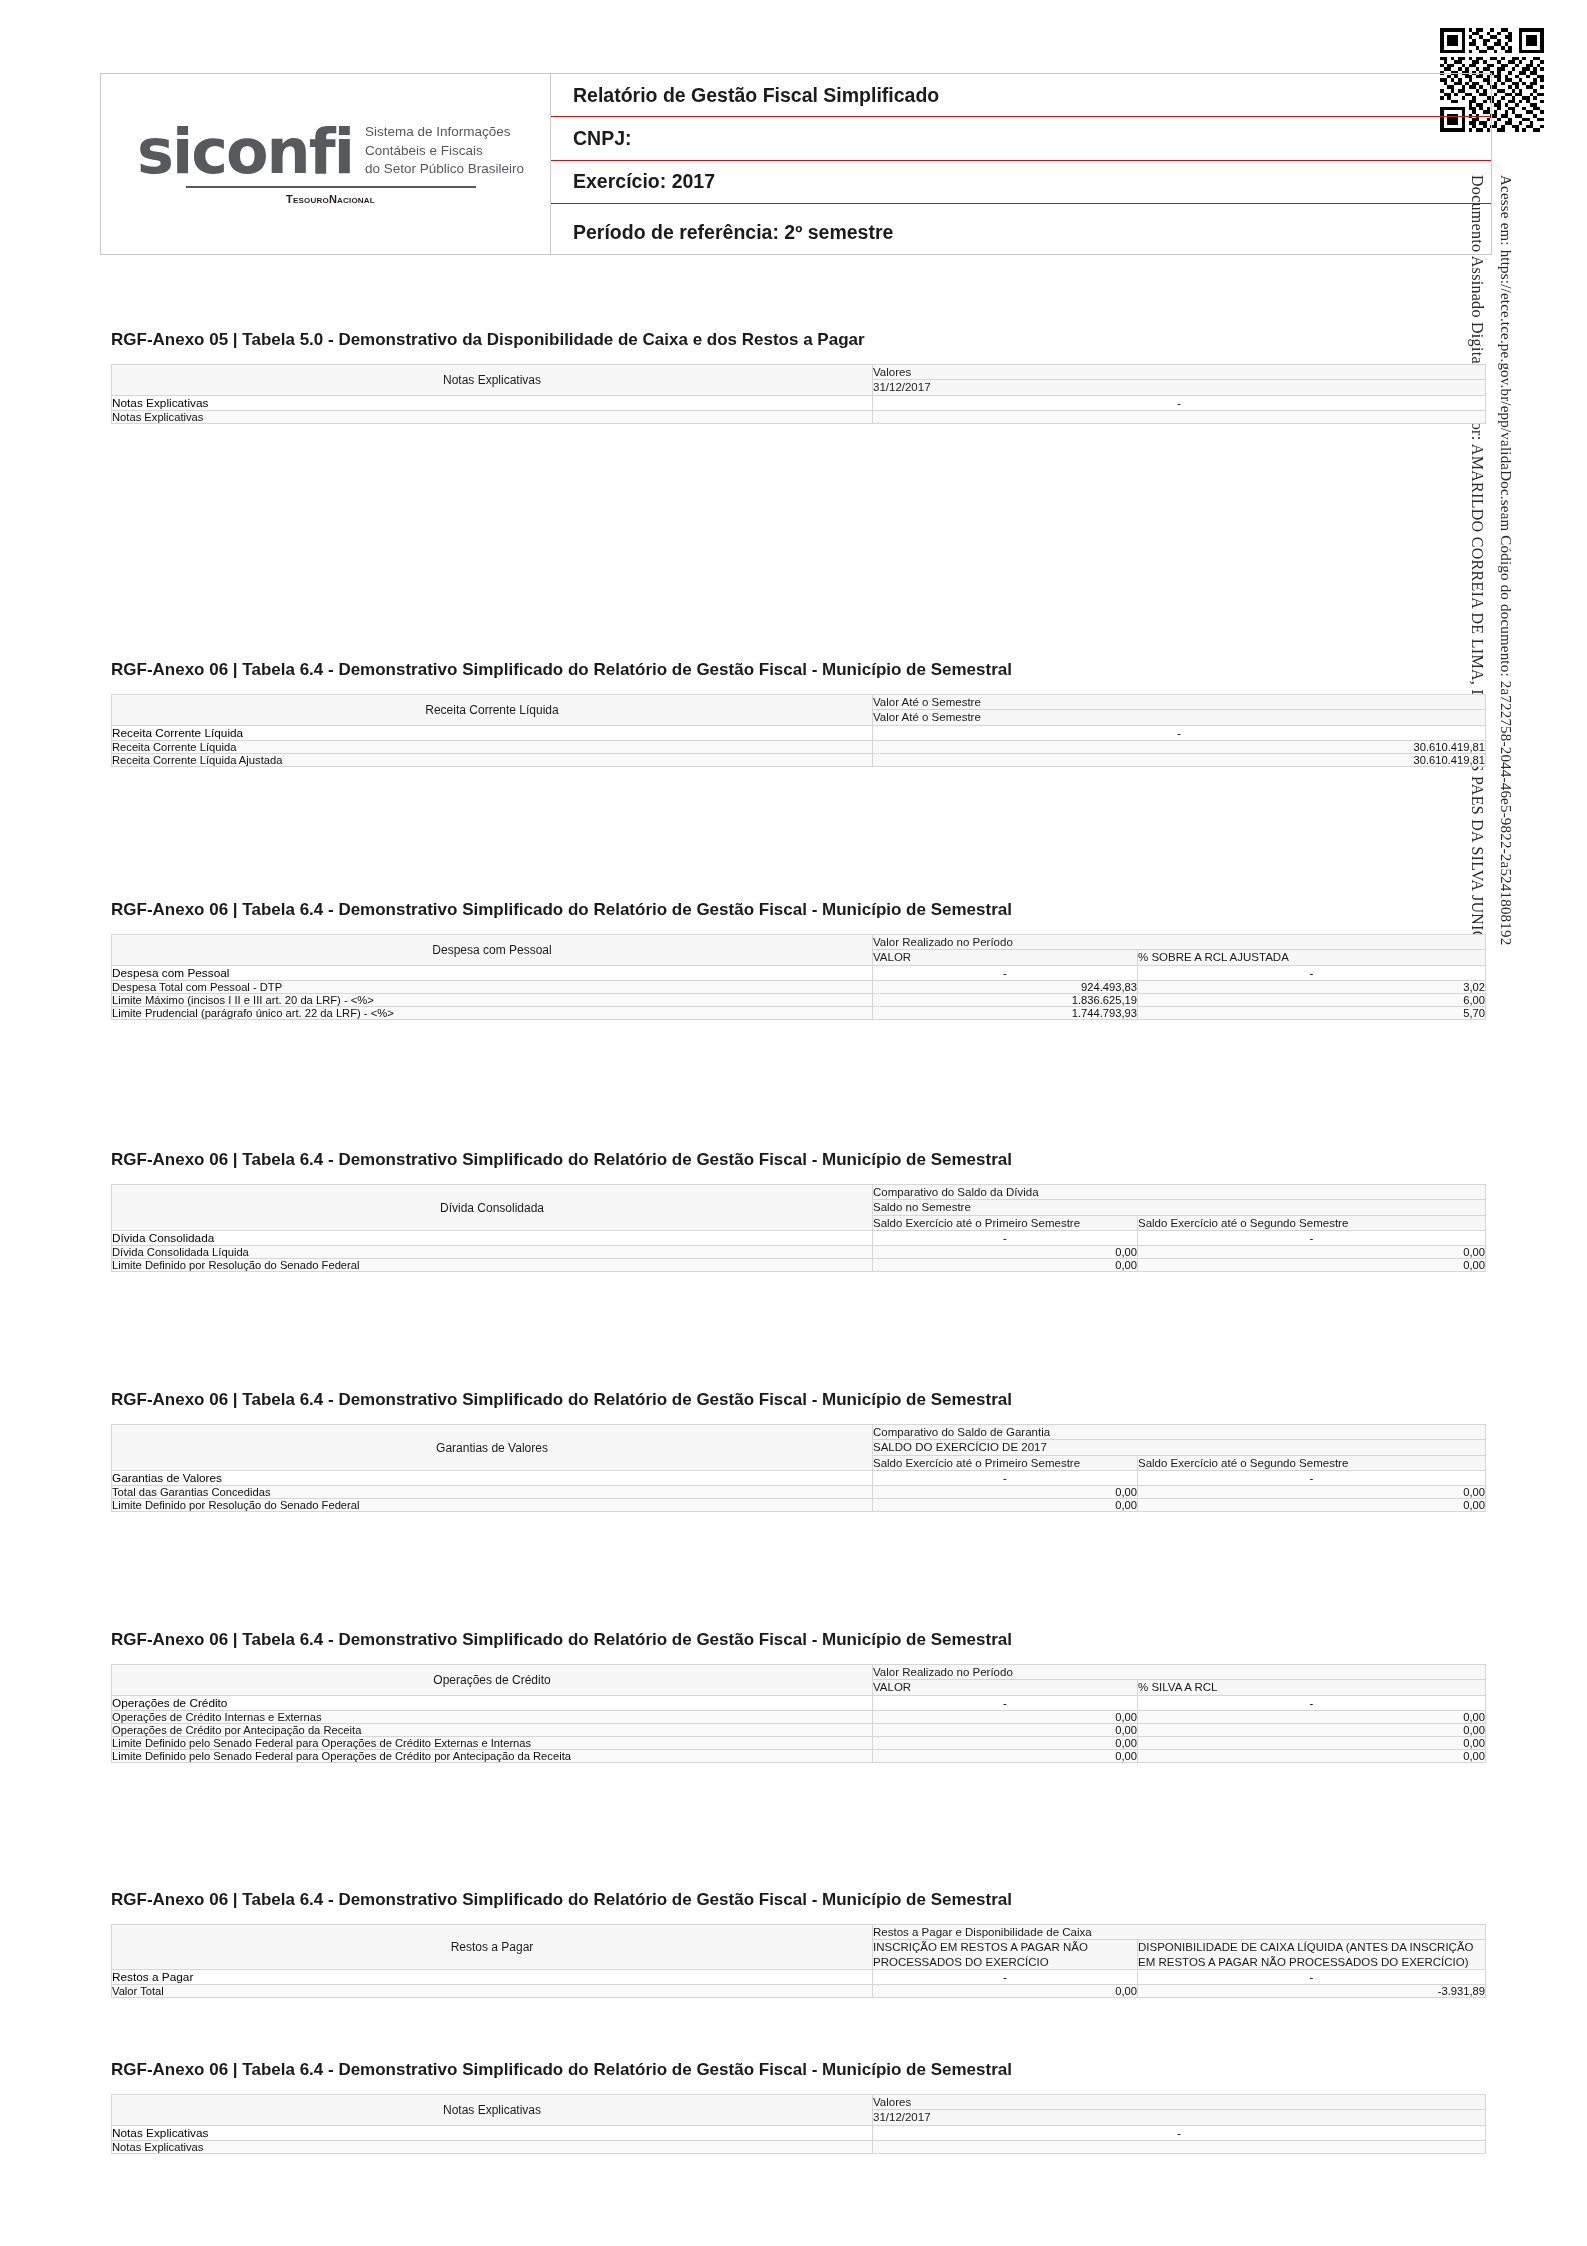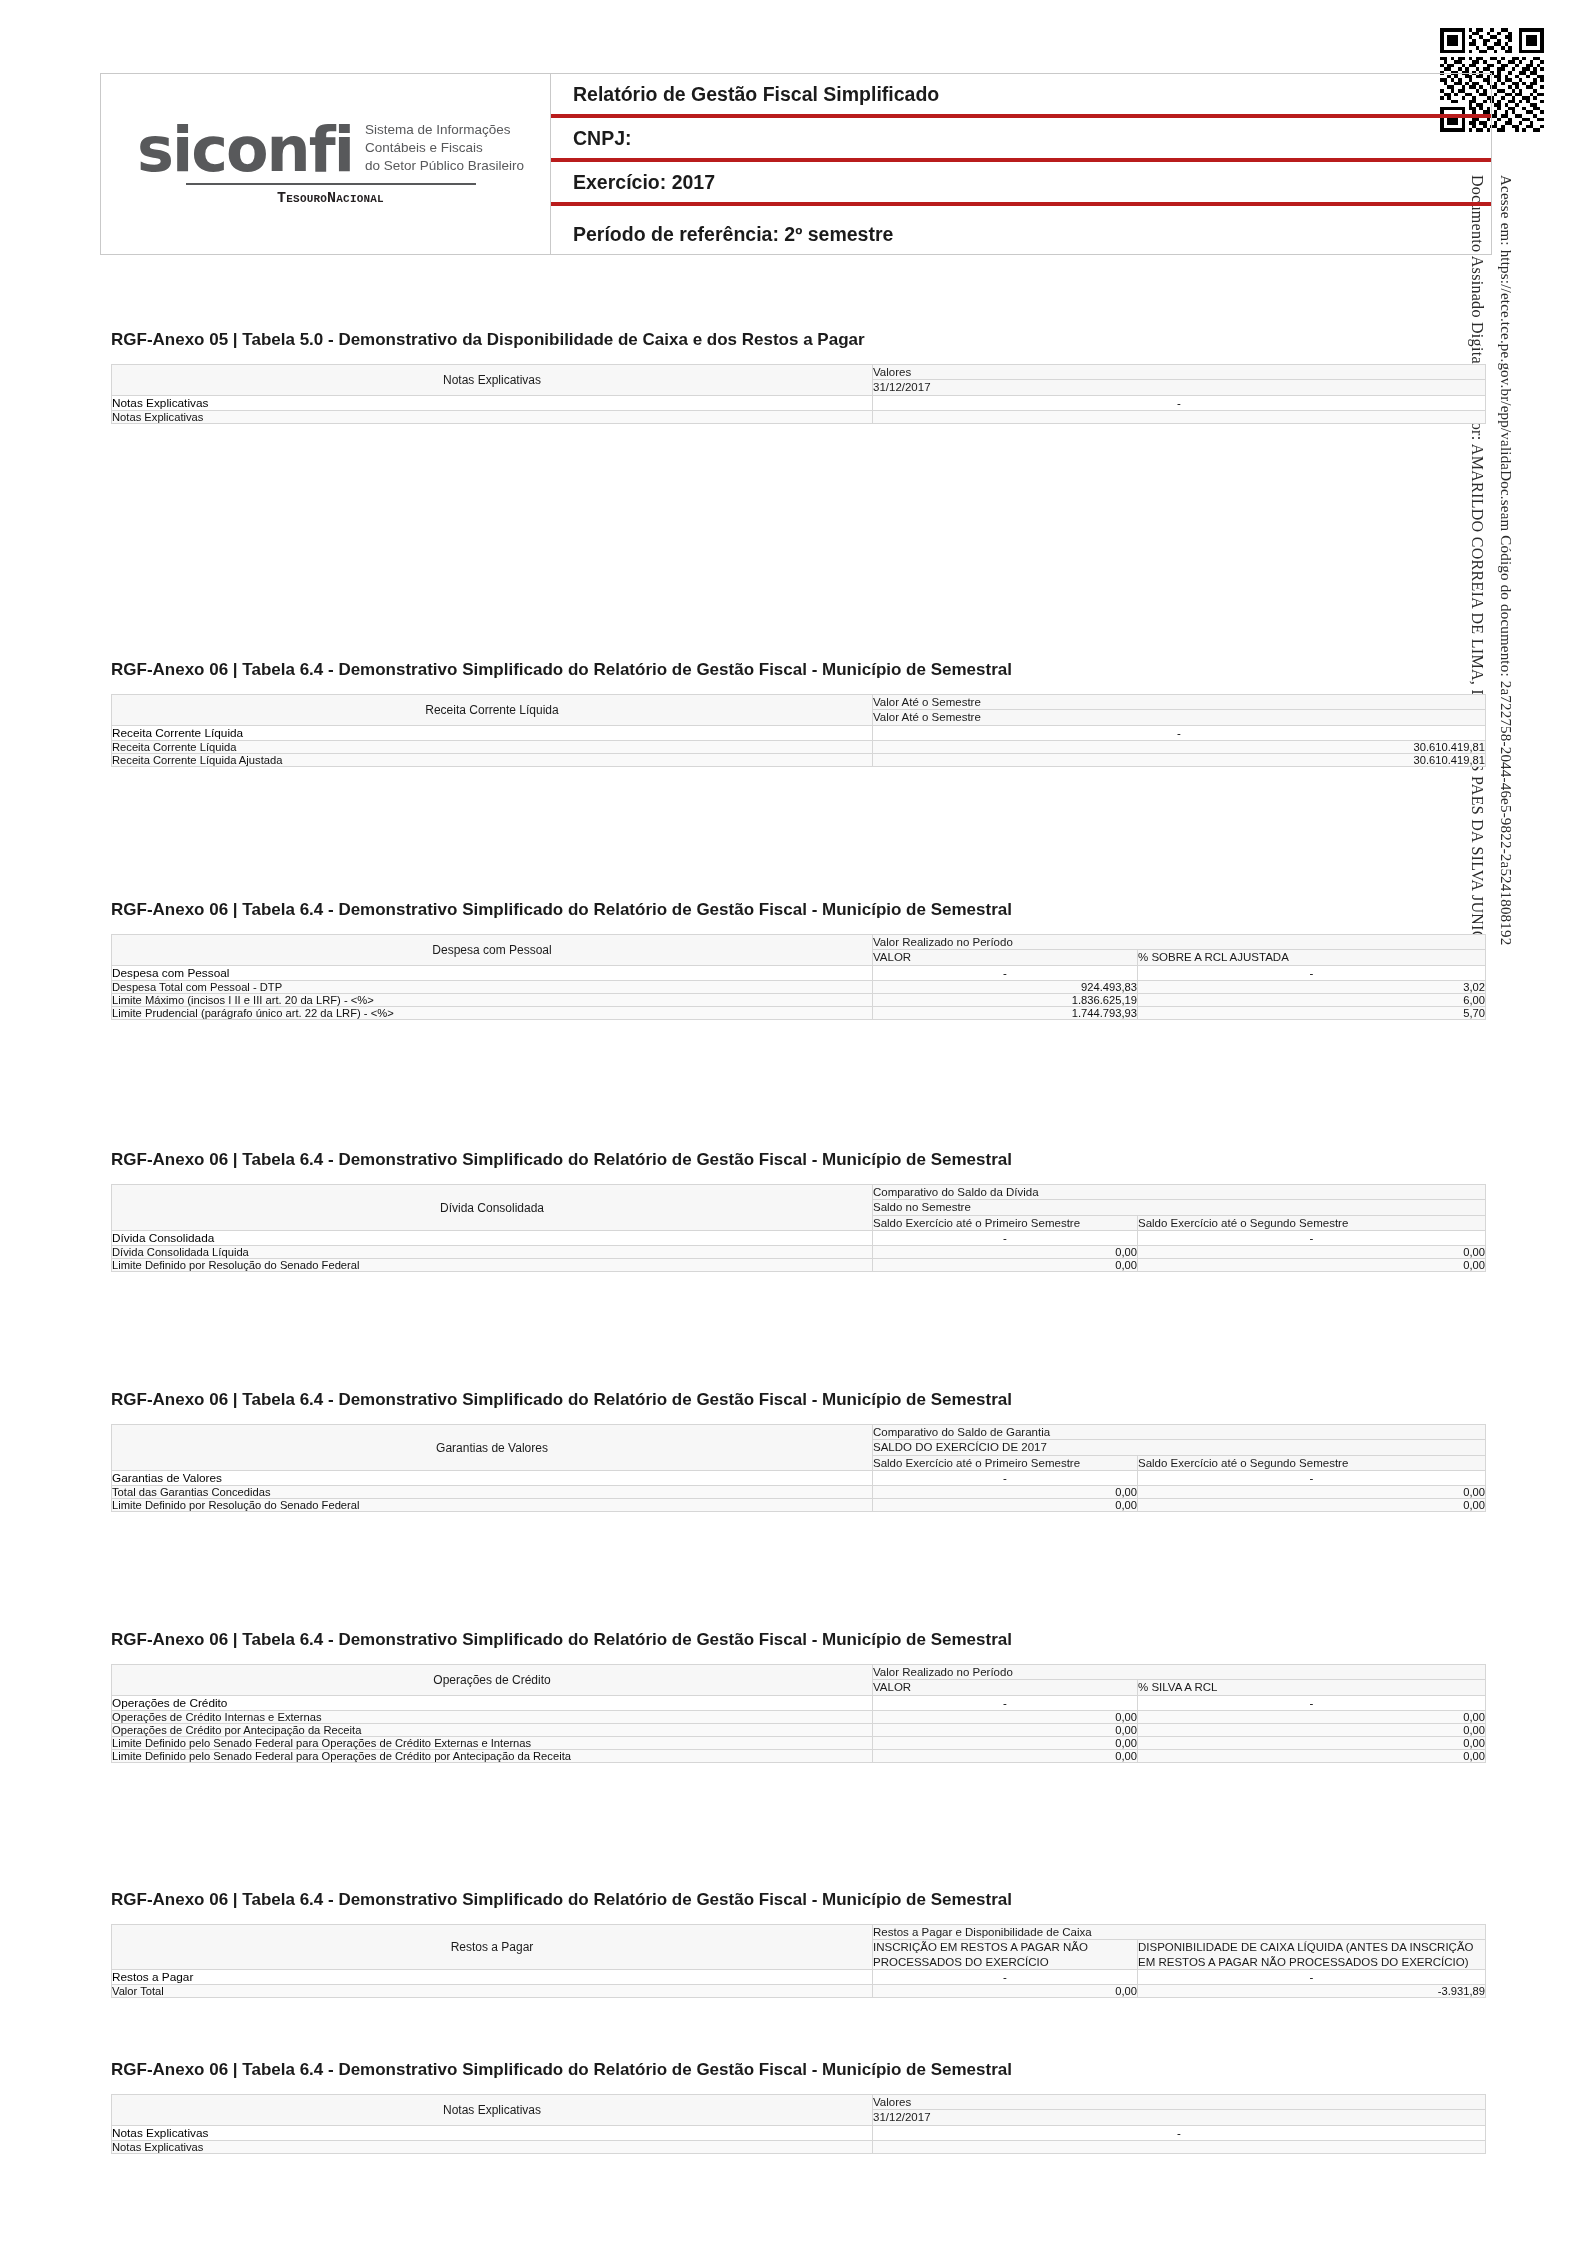--- a/index.html
+++ b/index.html
@@ -67,38 +67,38 @@
     font-family: "Liberation Sans", sans-serif;
   }
   .logo-rule {
     width: 290px;
     height: 2px;
     background: #58595b;
     margin-top: 4px;
   }
   .logo-tn {
     margin-top: 5px;
-    font-size: 15px;
+    font-size: 11px;
     font-weight: 700;
     color: #231f20;
     letter-spacing: 0.2px;
     font-variant: small-caps;
-    font-family: Liberation Mono, monospace;
+    font-family: Liberation Sans, sans-serif;
   }
   .header-fields {
     flex: 1;
     display: flex;
     flex-direction: column;
   }
   .hf-row {
     flex: 1;
     display: flex;
     align-items: center;
     padding-left: 22px;
-    border-bottom: 4px solid #b91c1c;
+    border-bottom: 1px solid #b91c1c;
     font-size: 19.5px;
     font-weight: 700;
     color: #1b1b1b;
     box-sizing: border-box;
   }
   .hf-row:last-child { border-bottom: none; margin-top: 8px; }
 
   
   .qr {
     position: absolute;

